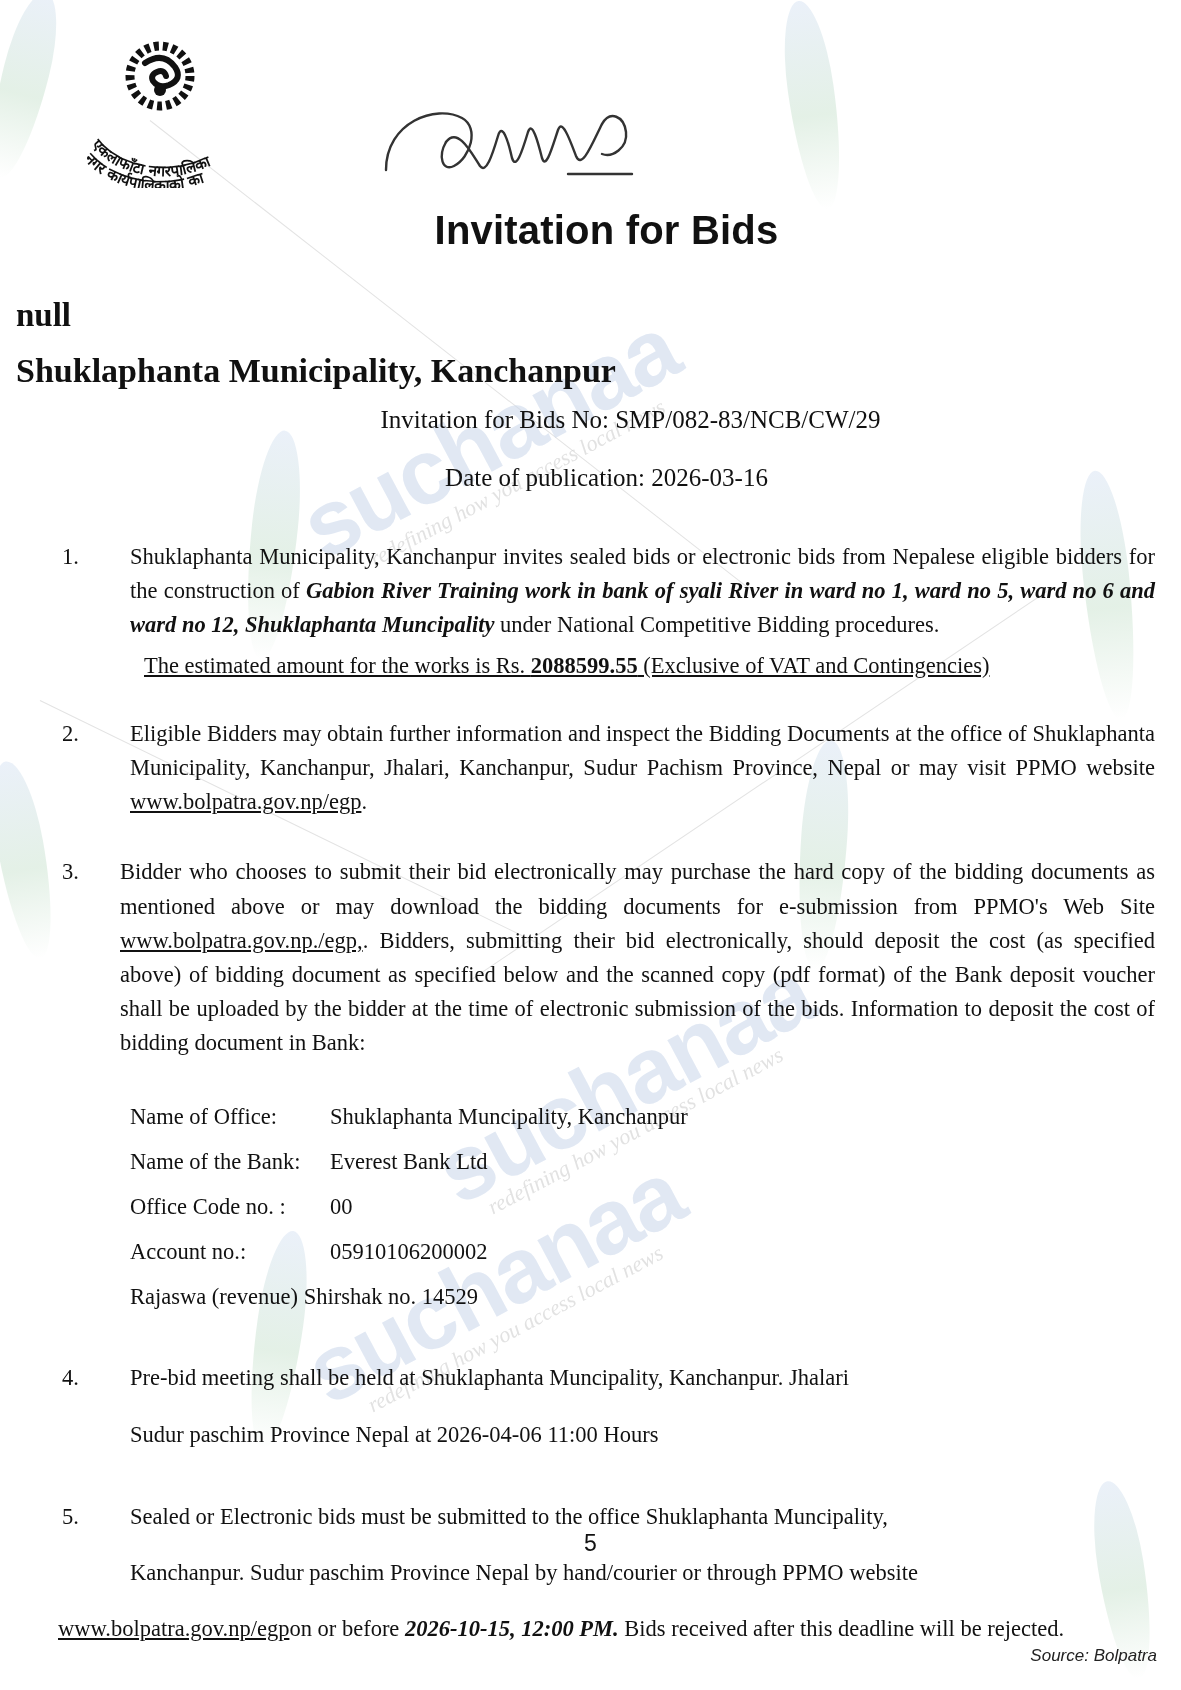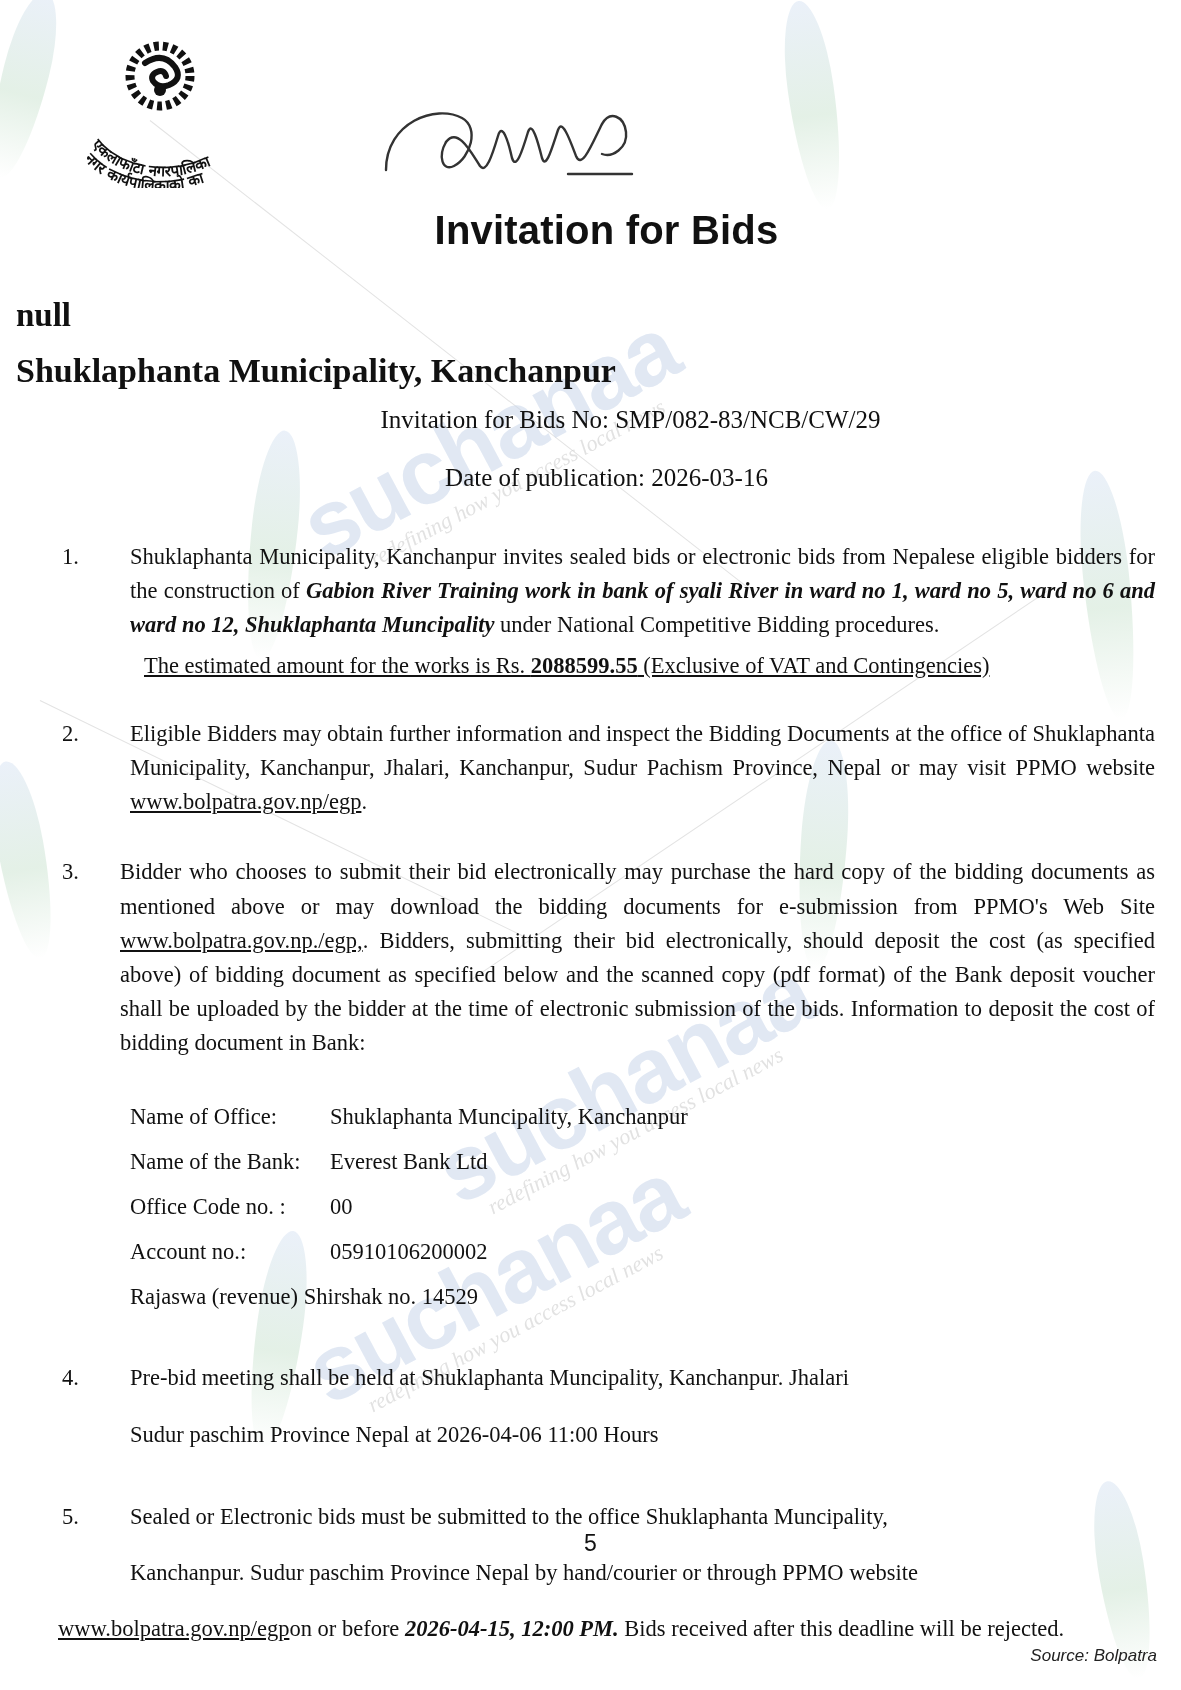--- a/index.html
+++ b/index.html
@@ -331,21 +331,21 @@
           <span>Pre-bid meeting shall be held at Shuklaphanta Muncipality, Kanchanpur. Jhalari</span>
           <span class="line2">Sudur paschim Province Nepal at 2026-04-06 11:00 Hours</span>
         </div>
       </div>
 
       <div class="clause c5">
         <div class="clause-num">5.</div>
         <div class="clause-body">
           <span>Sealed or Electronic bids must be submitted to the office Shuklaphanta Muncipality,</span>
           <span class="line2">Kanchanpur.      Sudur paschim Province Nepal by hand/courier or through PPMO website</span>
-          <span class="line3"><span class="u">www.bolpatra.gov.np/egp</span><span>on or before </span><span class="bi">2026-04-15, 12:00 PM.</span><span> Bids received after this deadline will be rejected.</span></span>
+          <span class="line3"><span class="u">www.bolpatra.gov.np/egp</span><span>on or before </span><span class="bi">2026-10-15, 12:00 PM.</span><span> Bids received after this deadline will be rejected.</span></span>
         </div>
       </div>
 
     </div>
   </div>
 
   <div class="pageno">5</div>
   <div class="source">Source: Bolpatra</div>
 
 </div>

